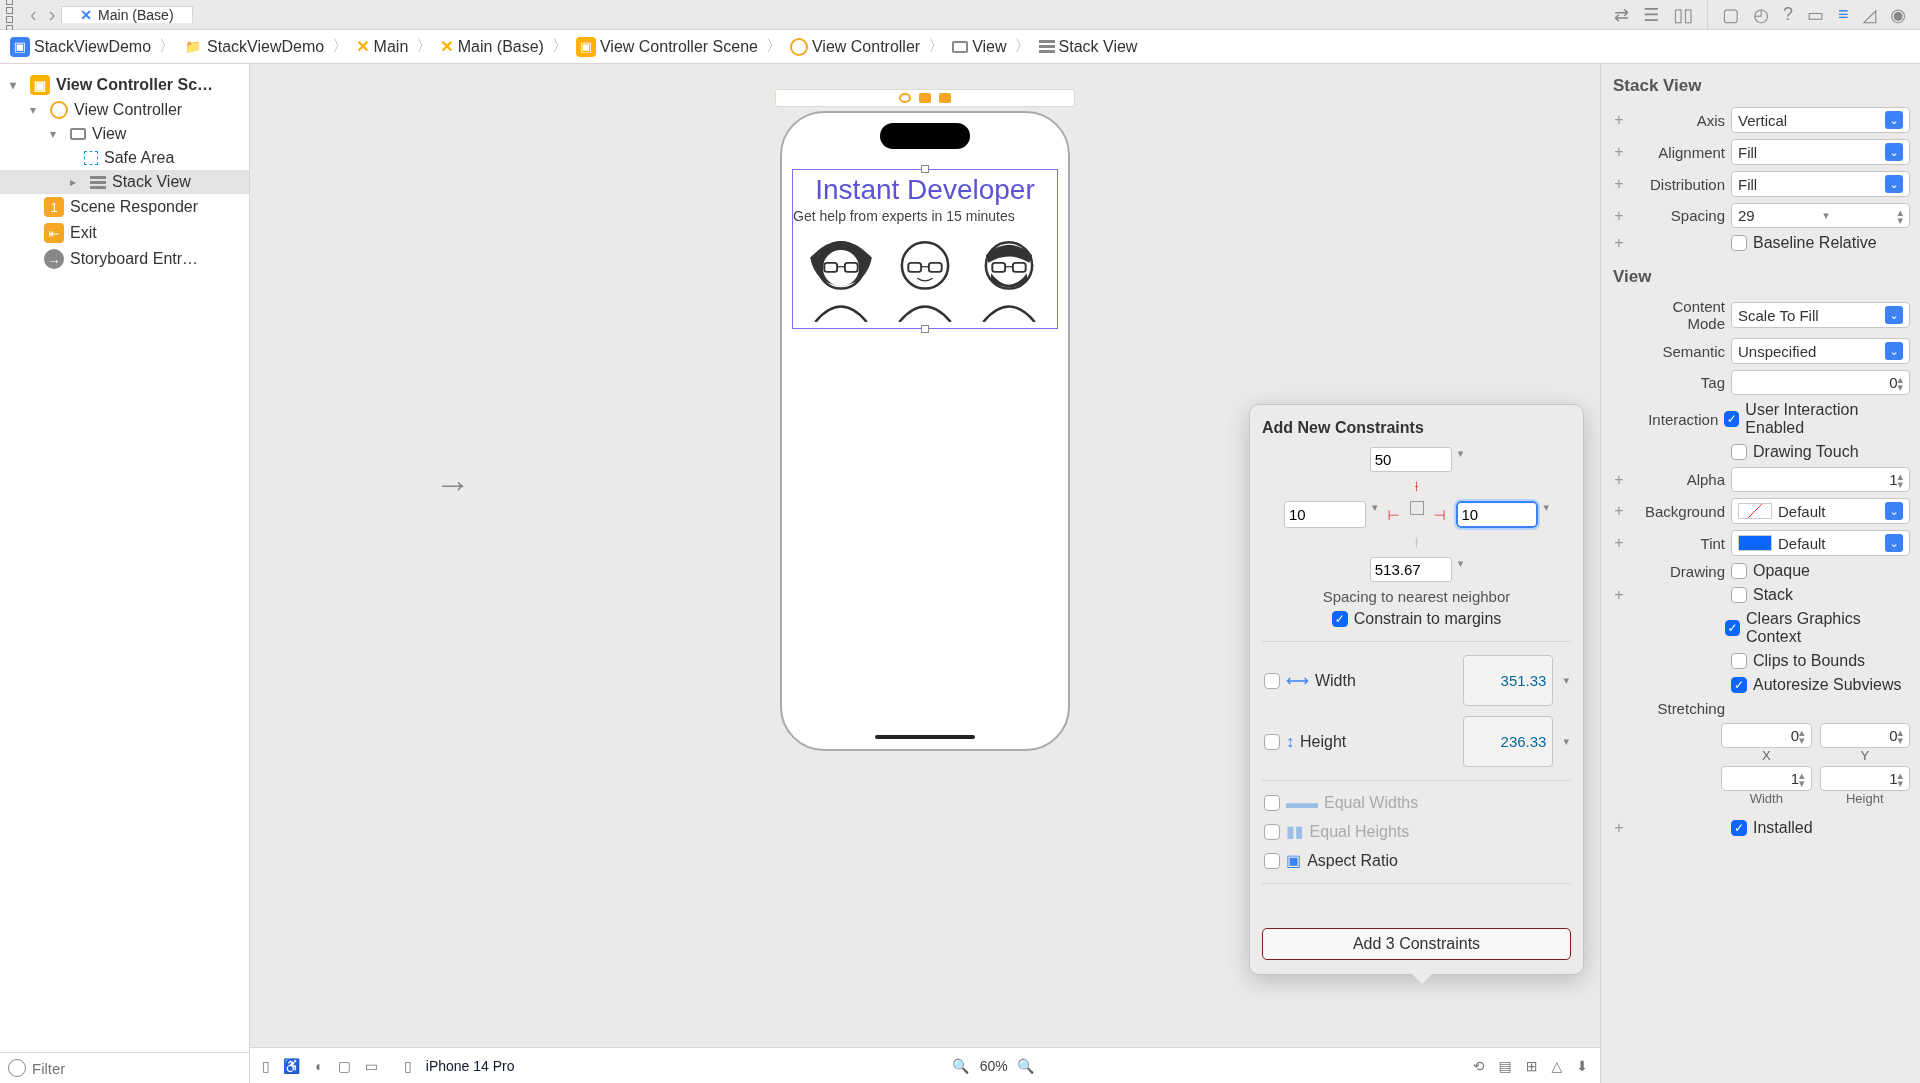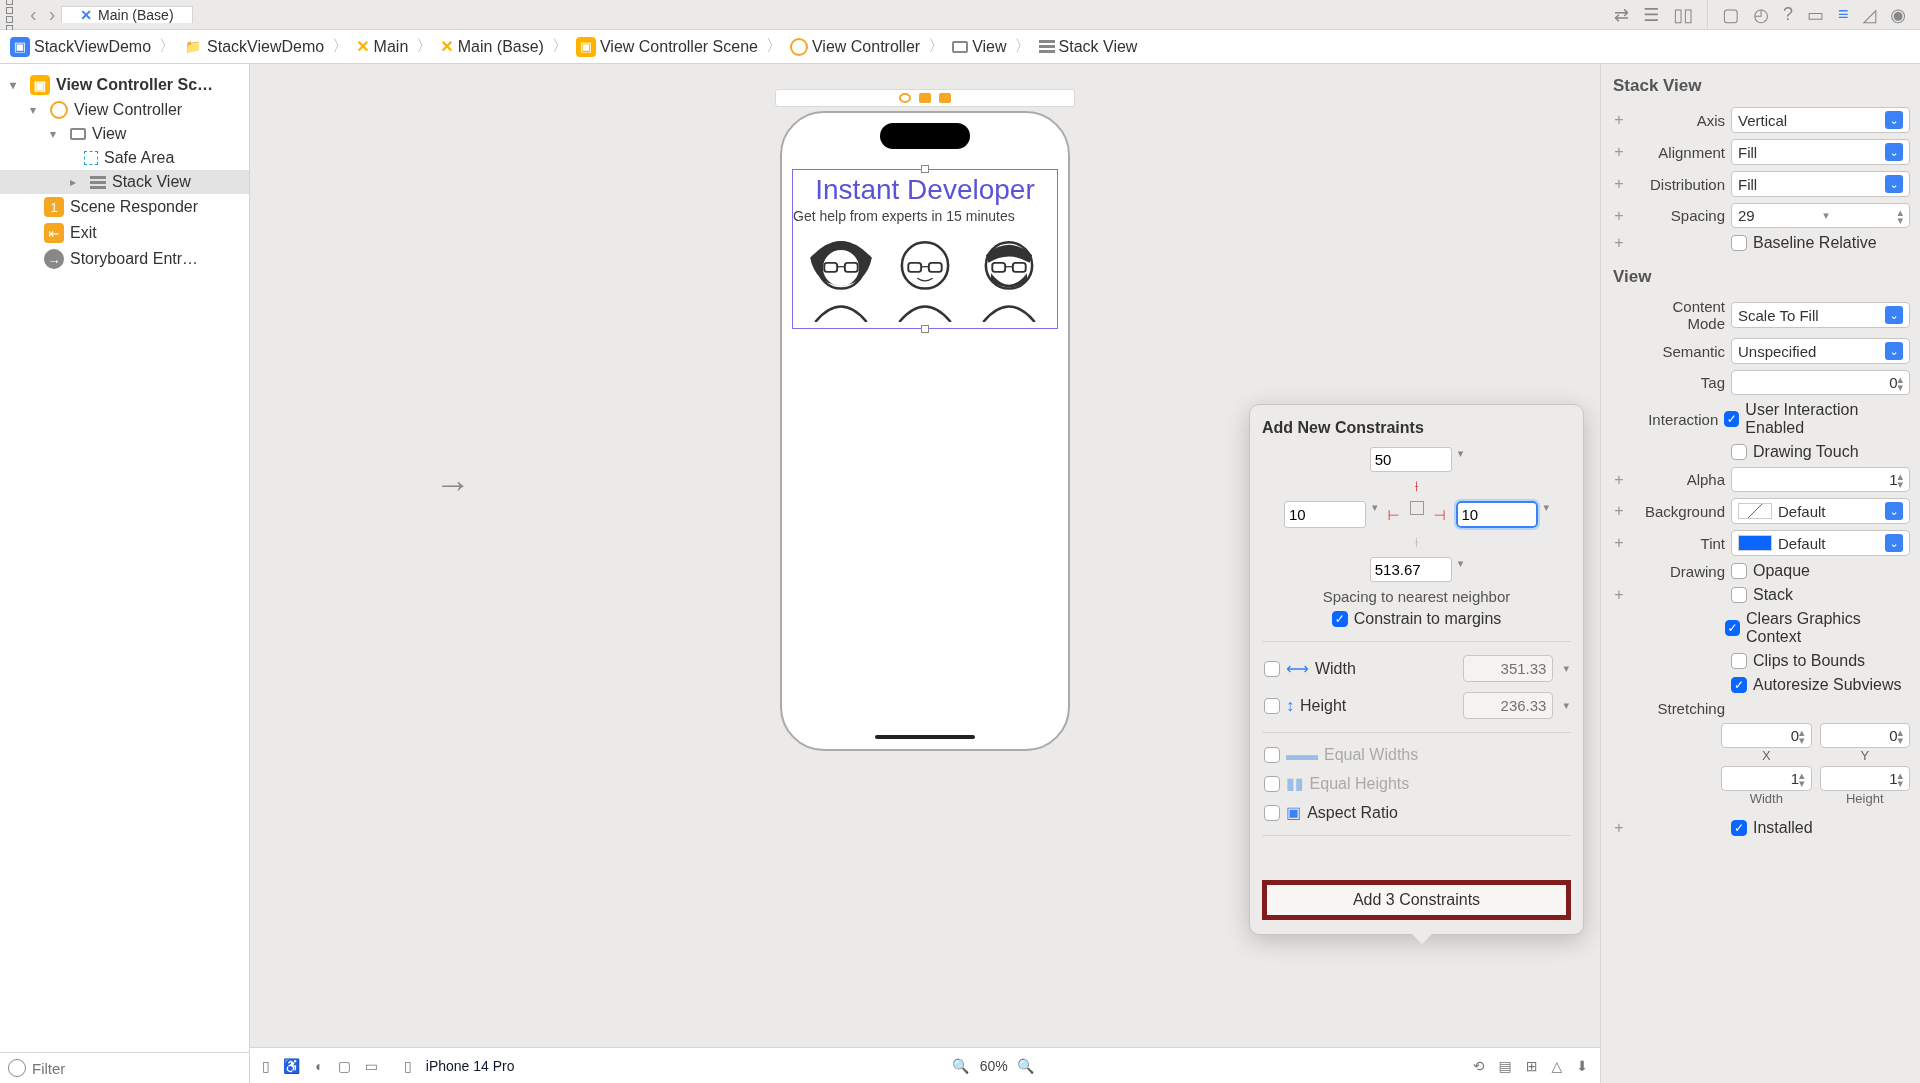--- a/index.html
+++ b/index.html
@@ -73,23 +73,23 @@
 .popover .drow{display:flex;gap:6px;}
 .popover input.num{width:82px;padding:3px 4px;border:1px solid #c8c6c4;background:#fff;border-radius:3px;font-size:15px;text-align:left;}
 .popover input.sel{border:2px solid #3b82f6;border-radius:5px;outline:2px solid #b4d3fb;}
 .ibar{width:20px;display:flex;align-items:center;justify-content:center;}
 .ibar.red{color:#d33;} .ibar.grey{color:#bbb;}
 .neighbor{text-align:center;color:#555;font-size:15px;margin-top:6px;}
 .checkrow{display:flex;align-items:center;gap:6px;padding:5px 2px;font-size:16px;color:#333;}
 .checkrow.dim{color:#aaa;}
 .chk{width:16px;height:16px;border:1px solid #aaa;border-radius:4px;display:inline-flex;align-items:center;justify-content:center;font-size:12px;background:#fff;}
 .chk.on{background:#0a66ff;border-color:#0a66ff;color:#fff;}
-.valbox{margin-left:auto;width:90px;border:1px solid #c8c6c4;background:#f5f3f1;padding:4px 6px;border-radius:4px;text-align:right;font-size:15px;color:#737373;}
+.valbox{margin-left:auto;width:90px;border:1px solid #c8c6c4;background:#f5f3f1;padding:16px 6px;border-radius:4px;text-align:right;font-size:15px;color:#0369a1;}
 .divider{height:1px;background:#d6d5d3;margin:8px 0;}
-.addbtn{width:100%;padding:6px;border:5px solid #7f1d1d;border-radius:0;background:#f9f7f5;font-size:16px;text-align:center;margin-top:44px;}
+.addbtn{width:100%;padding:6px;border:1px solid #7f1d1d;border-radius:5px;background:#f9f7f5;font-size:16px;text-align:center;margin-top:44px;}
 .poptip{position:absolute;bottom:-10px;left:162px;width:0;height:0;border-left:10px solid transparent;border-right:10px solid transparent;border-top:10px solid #ecebe9;}
 
 
 .inspector{width:320px;background:#ecebe9;border-left:1px solid #d6d5d3;overflow-y:auto;padding-bottom:20px;}
 .insp-section-title{font-size:17px;font-weight:600;color:#555;padding:12px 12px 8px;}
 .prop{display:flex;align-items:center;padding:3px 10px;gap:6px;}
 .prop .plus{color:#999;width:16px;font-size:16px;text-align:center;}
 .prop label{width:92px;text-align:right;color:#444;font-size:15px;}
 .select{flex:1;background:#fff;border:1px solid #c8c6c4;border-radius:4px;padding:3px 6px;display:flex;align-items:center;justify-content:space-between;font-size:15px;}
 .select .car{background:#3b82f6;color:#fff;width:18px;height:18px;border-radius:3px;font-size:11px;display:flex;align-items:center;justify-content:center;}

